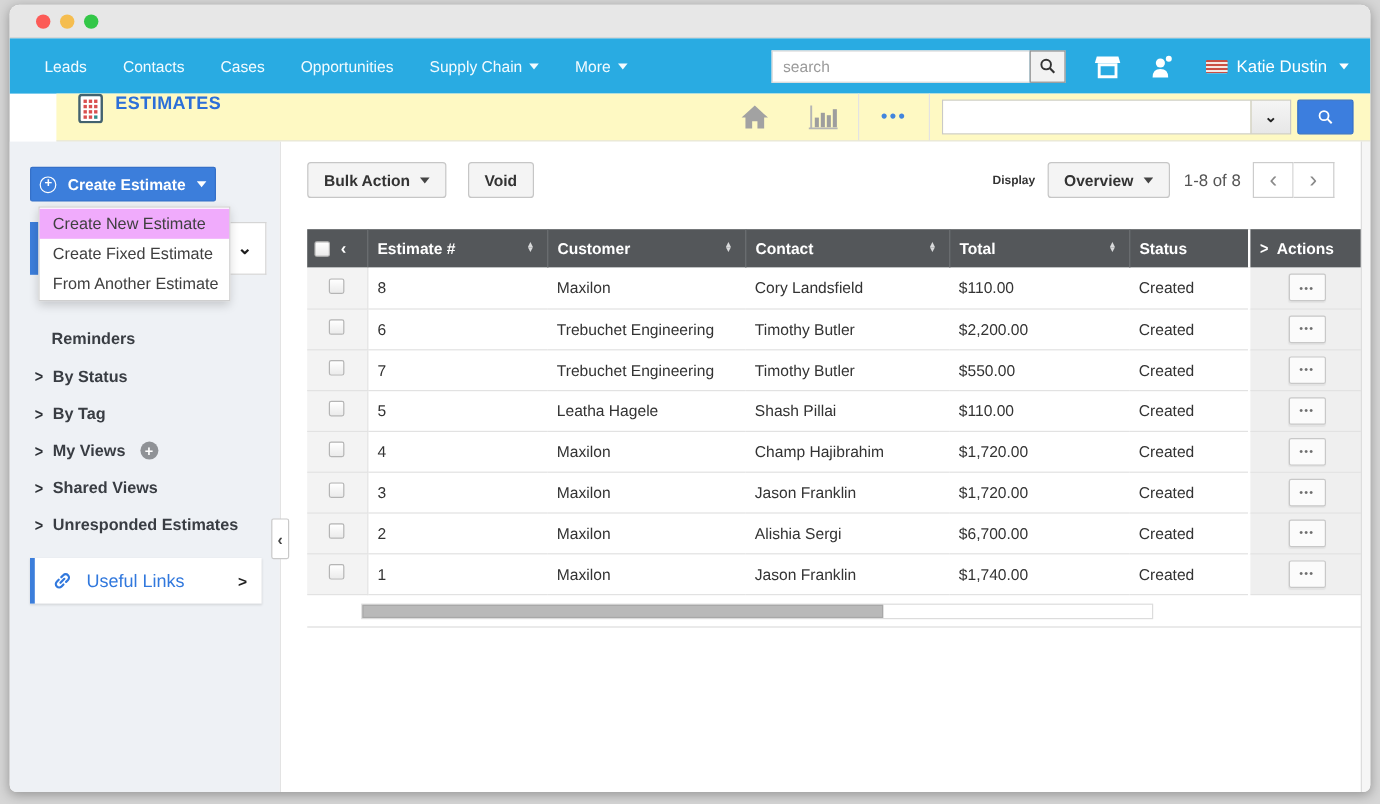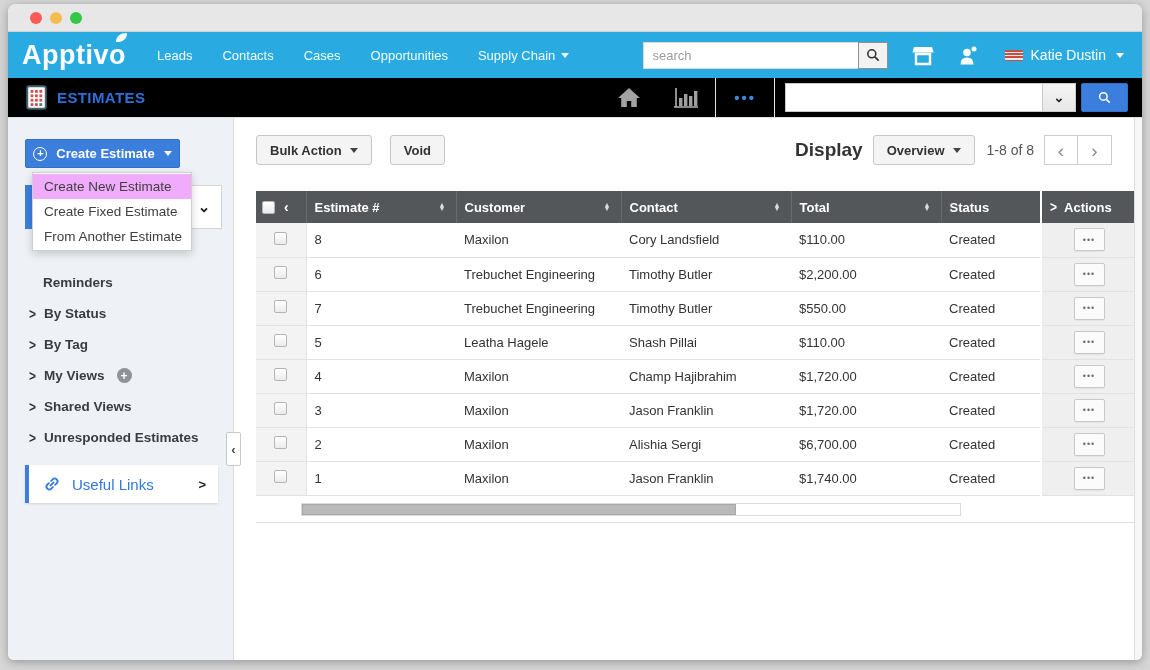--- a/index.html
+++ b/index.html
@@ -26,21 +26,21 @@
   .nav-search { display:flex; }
   .nav-search input { width:215px; height:27px; border:1px solid #d9d9d9; border-right:none; padding:0 9px; font-size:13px; color:#ec4899; outline:none; }
   .nav-search input::placeholder { color:#9b9b9b; }
   .nav-search button { width:30px; height:27px; background:#f2f2f2; border:1px solid #8f8f8f; cursor:pointer; display:flex; align-items:center; justify-content:center; }
   .nav-icon { margin-left:24px; cursor:pointer; display:flex; align-items:center; }
   .user-menu { margin-left:26px; display:flex; align-items:center; gap:8px; color:#fff; font-size:14px; cursor:pointer; }
   .flag { width:18px; height:11px; background:repeating-linear-gradient(#c94f44 0 1.6px,#f4e8e4 1.6px 3.2px); border-radius:1px; }
   .user-caret { color:#fff; margin-left:2px; }
 
   
-  .appbar { height:40px; background:#000000; border-bottom:1px solid #e0e0e0; display:flex; align-items:center; padding:0 14px 0 18px; flex:0 0 auto; }
+  .appbar { height:40px; background:#fef9c3; border-bottom:1px solid #e0e0e0; display:flex; align-items:flex-start; padding:0 14px 0 18px; flex:0 0 auto;margin-left:39px; }
   .calc-icon { margin-right:10px; display:flex; }
   .app-title { color:#2c6fd8; font-size:15px; font-weight:700; letter-spacing:.4px; }
   .appbar-right { margin-left:auto; display:flex; align-items:center; height:100%; }
   .icon-btn { padding:0 16px; height:100%; display:flex; align-items:center; cursor:pointer; }
   .vdiv { width:1px; height:100%; background:#e3e3e3; }
   .ellipsis-btn { color:#4285dd; font-size:15px; letter-spacing:2px; padding:0 18px; cursor:pointer; font-weight:700; }
   .hdr-search { display:flex; align-items:center; margin-left:10px; }
   .hdr-search .select-wrap { display:flex; border:1px solid #c9c9c9; height:29px; }
   .hdr-search input { width:256px; height:27px; border:none; outline:none; padding:0 8px; font-size:13px; }
   .hdr-search .sel-btn { width:33px; background:linear-gradient(#f5f5f5,#e7e7e7); border:none; border-left:1px solid #c9c9c9; cursor:pointer; color:#222; font-size:13px; font-weight:700; }
@@ -72,21 +72,21 @@
                      border-radius:2px; display:flex; align-items:center; justify-content:center; color:#444; font-size:13px; font-weight:700; cursor:pointer; z-index:5; }
 
   .main { flex:1; background:#fff; border-left:1px solid #dcdcdc; min-width:0; }
   .view-title { margin:30px 0 0 35px; font-size:19px; font-weight:400; color:#222; }
   .toolbar { margin:17px 22px 0 22px; display:flex; align-items:center;gap:10px; }
   .gray-btn { height:30px; background:#f4f4f4; border:1px solid #c6c6c6; border-radius:3px; color:#333; font-size:13px; font-weight:700;
               padding:0 13px; display:inline-flex; align-items:center; gap:8px; cursor:pointer; font-family:inherit; }
   .gray-btn .tri { color:#444; }
   .toolbar .void { margin-left:8px; }
   .toolbar-right { margin-left:auto; display:flex; align-items:center; }
-  .display-label { font-size:19px; font-weight:700; color:#333; margin-right:10px; }
+  .display-label { font-size:10px; font-weight:700; color:#333; margin-right:10px; }
   .range-text { font-size:14px; color:#555; margin:0 10px 0 12px; }
   .pager { display:flex; }
   .pager button { width:34px; height:30px; background:#fff; border:1px solid #ccc; color:#8a8a8a; font-size:19px; line-height:1; cursor:pointer; font-family:inherit; padding:0; }
   .pager button + button { border-left:none; }
 
   
   .table-zone { margin:26px 0 0 22px; width:880px; }
   table { border-collapse:collapse; width:880px; table-layout:fixed; }
   thead th { background:#54575a; color:#fff; font-size:13px; font-weight:700; text-align:left; height:32px; padding:0 8px; border-right:1px solid #686b6e; }
   thead th:last-child { border-right:none; }
@@ -117,41 +117,39 @@
 <div class="stage">
   <div class="window">
 
     <div class="titlebar">
       <span class="dot red"></span>
       <span class="dot yellow"></span>
       <span class="dot green"></span>
     </div>
 
     <div class="topnav">
-      <div class="brand">
-        <span>Apptivo</span>
-        <svg class="leaf" width="13" height="11" viewBox="0 0 14 12">
-            <path d="M1 11 C1 4 6 1 13 1 C13 8 8 11 1 11 Z" fill="#ffffff"></path>
-          </svg>
-      </div>
       <nav class="mainnav" id="topnav-items">
           <a class="nav-item">
             <span>Leads</span>
           </a>
           <a class="nav-item">
             <span>Contacts</span>
           </a>
           <a class="nav-item">
             <span>Cases</span>
           </a>
           <a class="nav-item">
             <span>Opportunities</span>
           </a>
           <a class="nav-item">
             <span>Supply Chain</span>
+            <span class="tri"></span>
+          </a>
+          <a class="nav-item">
+            <span>More</span>
             <span class="tri"></span>
           </a>
         </nav>
       <div class="nav-right">
         <div class="nav-search">
           <input placeholder="search" style="">
           <button>
             <svg width="16" height="16" viewBox="0 0 20 20">
                 <circle cx="8.5" cy="8.5" r="5" fill="none" stroke="#333" stroke-width="2"></circle>
                 <line x1="12.4" y1="12.4" x2="17" y2="17" stroke="#333" stroke-width="2.2"></line>

